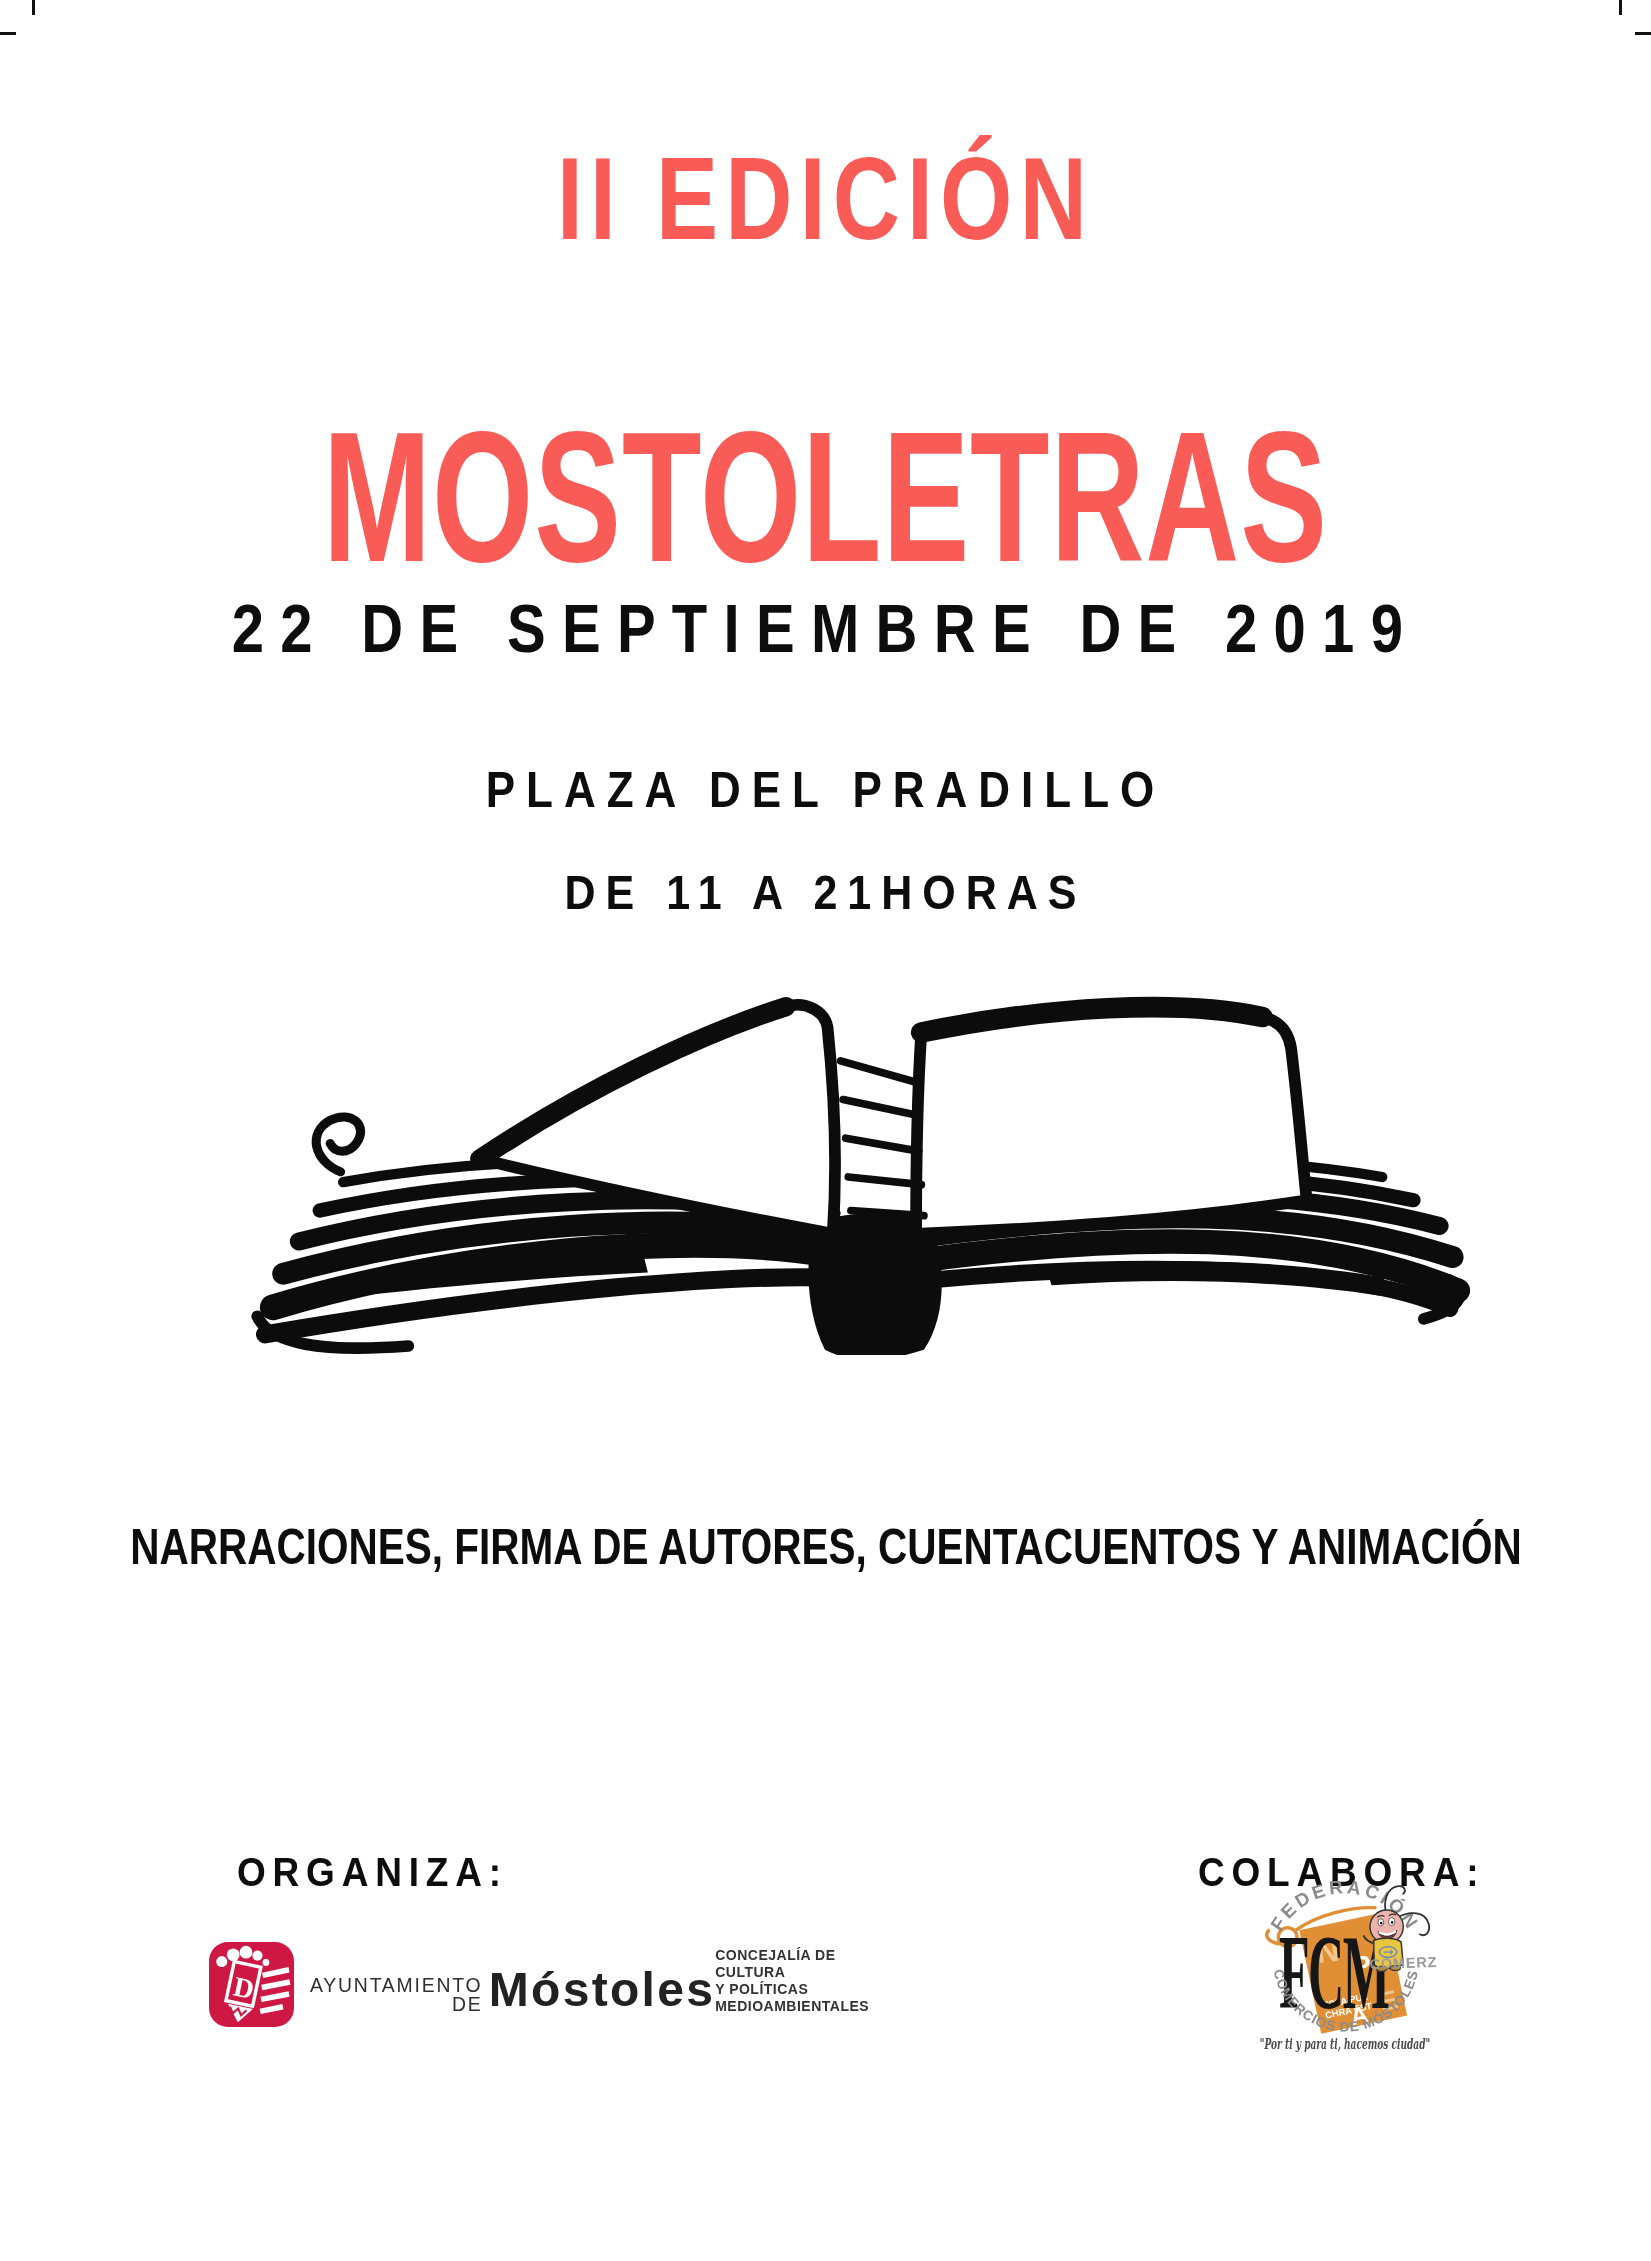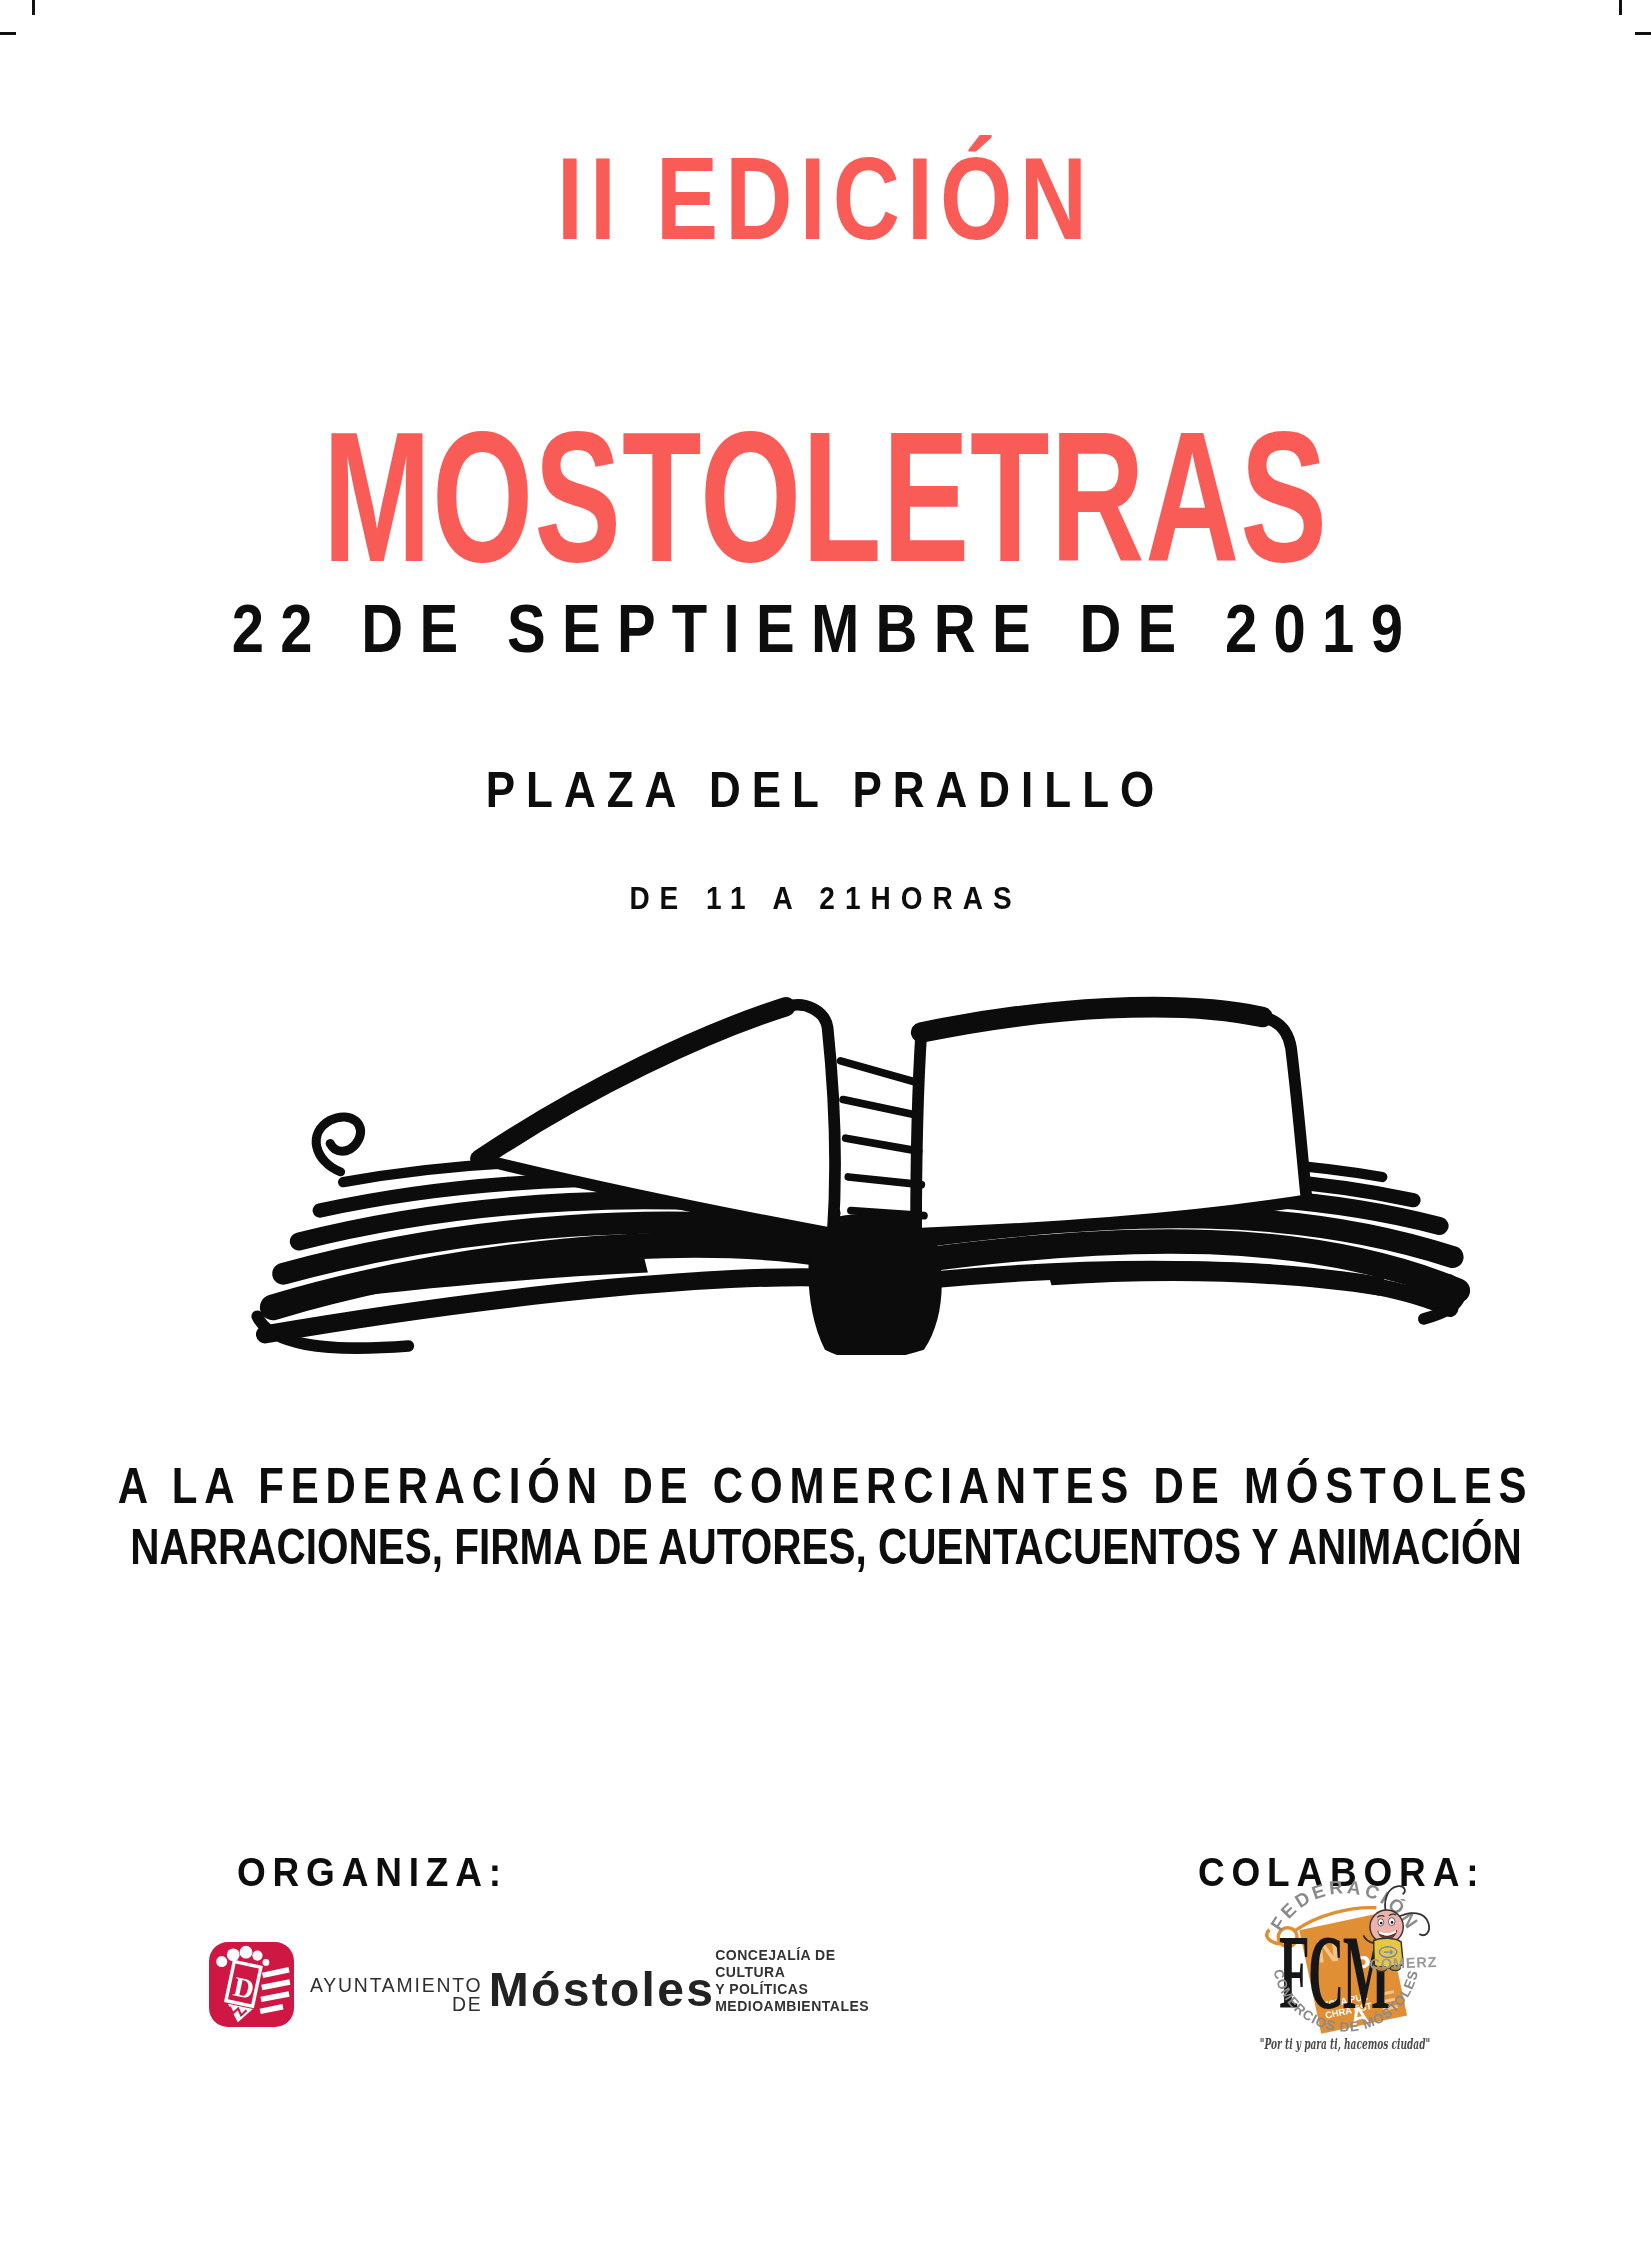--- a/index.html
+++ b/index.html
@@ -35,21 +35,21 @@
 
   .title     { top: 397px;  font-size: 140px; color: #F95B57; letter-spacing: 0.9px; }
   .title > span { transform: scale(0.93, 1.32); }
 
   .date      { top: 592px; font-size: 58px; letter-spacing: 16.3px; }
   .date > span { transform: scaleY(1.18); }
 
   .venue     { top: 763px; font-size: 44px;  letter-spacing: 11px; }
   .venue > span { transform: scaleY(1.12); }
 
-  .hours     { top: 867px; font-size: 28px;  letter-spacing: 10px; margin-top: 16px; }
+  .hours     { top: 867px; font-size: 43px;  letter-spacing: 10px; }
   .hours > span { transform: scaleY(1.10); }
 
   .desc1     { top: 1397px; font-size: 42px;  letter-spacing: 6.8px; }
   .desc1 > span { transform: scaleY(1.18); }
   .desc2     { top: 1459px; font-size: 42px;  letter-spacing: 6.8px; }
   .desc2 > span { transform: scaleY(1.18); }
   .desc3     { top: 1521px; font-size: 45px; letter-spacing: 0; }
   .desc3 > span { transform: scale(0.90, 1.10); }
 
   .deposit   { top: 2072px; font-size: 22px; letter-spacing: 1.4px; }
@@ -168,23 +168,20 @@
       <g stroke="#0c0c0c" stroke-width="6" stroke-linecap="round">
         <line x1="482" y1="72" x2="538" y2="88"></line>
         <line x1="484" y1="102" x2="540" y2="114"></line>
         <line x1="486" y1="132" x2="542" y2="142"></line>
         <line x1="488" y1="162" x2="544" y2="168"></line>
         <line x1="490" y1="188" x2="546" y2="192"></line>
       </g>
     </svg>
   </div>
 
-  <div class="row desc2">
-    <span>A LA FEDERACIÓN DE COMERCIANTES DE MÓSTOLES</span>
-  </div>
   <div class="row desc3">
     <span>NARRACIONES, FIRMA DE AUTORES, CUENTACUENTOS Y ANIMACIÓN</span>
   </div>
 
   <div class="section-label organiza-label">
     <span>ORGANIZA:</span>
   </div>
   <div class="section-label colabora-label">
     <span>COLABORA:</span>
   </div>

